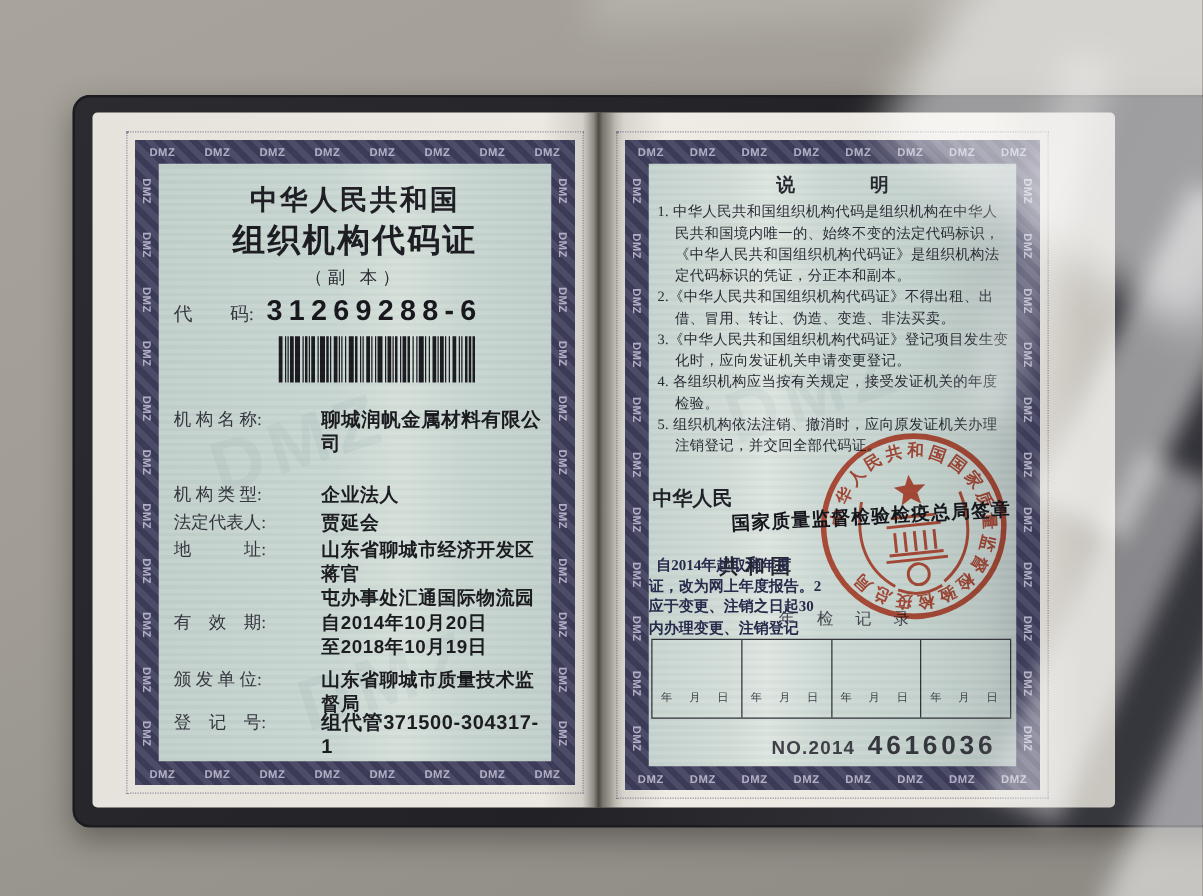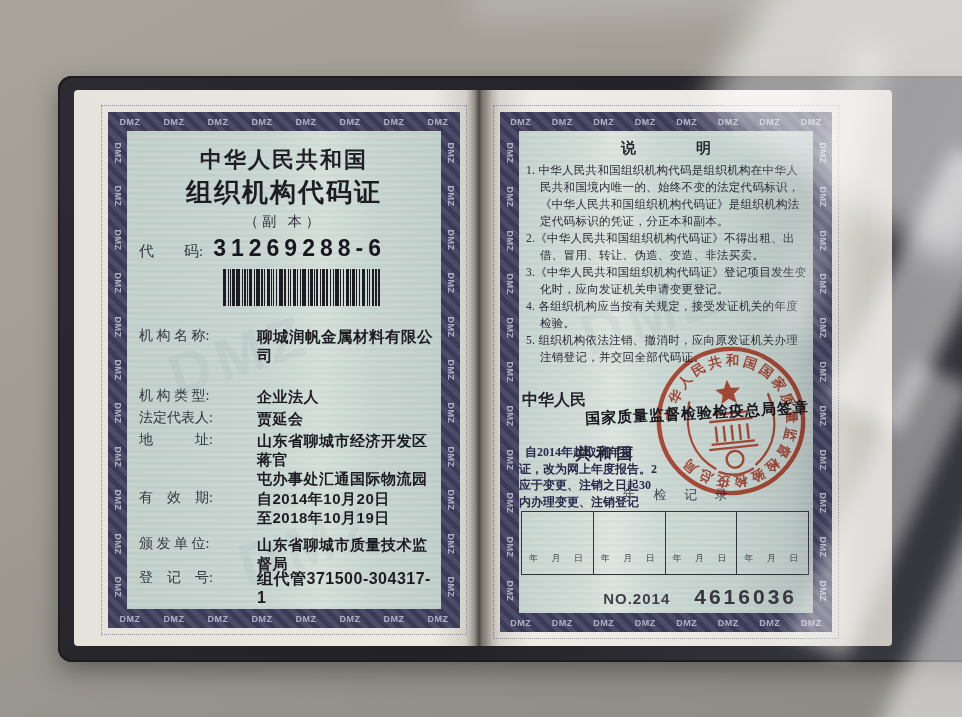--- a/index.html
+++ b/index.html
@@ -70,21 +70,21 @@
     font-weight:600;font-family:"Liberation Serif",serif;white-space:pre-line;z-index:4;}
   .insp-title{position:absolute;left:104px;top:355px;font-size:13px;color:#3c3d46;letter-spacing:7px;white-space:nowrap;}
   .insp-table{position:absolute;left:2px;top:380px;width:288px;height:64px;border:1.6px solid #2c2c34;
     display:flex;background:rgba(255,255,255,.06);}
   .insp-cell{flex:1;position:relative;border-left:1.4px solid #2c2c34;}
   .insp-cell:first-child{border-left:none;}
   .insp-cell b{position:absolute;left:0;right:0;bottom:9px;text-align:center;font-size:9px;font-weight:normal;
     color:#3a3b43;letter-spacing:3px;font-family:"Liberation Serif",serif;white-space:pre;}
   .serial{position:absolute;right:16px;top:454px;display:flex;align-items:baseline;color:#3f3f47;z-index:2;}
   .serial .pre{font-size:15px;letter-spacing:1px;font-weight:600;}
-  .serial .num{margin-left:24px;font-size:21px;font-weight:bold;letter-spacing:3px;color:#36363e;}
+  .serial .num{margin-left:10px;font-size:21px;font-weight:bold;letter-spacing:3px;color:#36363e;}
   
   .streak{position:absolute;pointer-events:none;z-index:50;background:rgba(255,255,255,.5);}
   .st1{left:756px;top:-90px;width:300px;height:300px;transform:rotate(32deg);filter:blur(16px);background:rgba(255,255,255,.55);}
   .st2{left:886px;top:150px;width:80px;height:280px;transform:rotate(27deg);filter:blur(9px);background:rgba(255,255,255,.5);}
   .st3{left:848px;top:360px;width:64px;height:300px;transform:rotate(25deg);filter:blur(9px);background:rgba(255,255,255,.42);}
   .st4{left:918px;top:500px;width:90px;height:300px;transform:rotate(24deg);filter:blur(10px);background:rgba(255,255,255,.5);}
   .st5{left:812px;top:40px;width:40px;height:300px;transform:rotate(16deg);filter:blur(12px);background:rgba(255,255,255,.28);}
   .st6{left:470px;top:-40px;width:300px;height:60px;transform:rotate(-2deg);filter:blur(14px);background:rgba(255,255,255,.16);}
 </style>
 </head>

